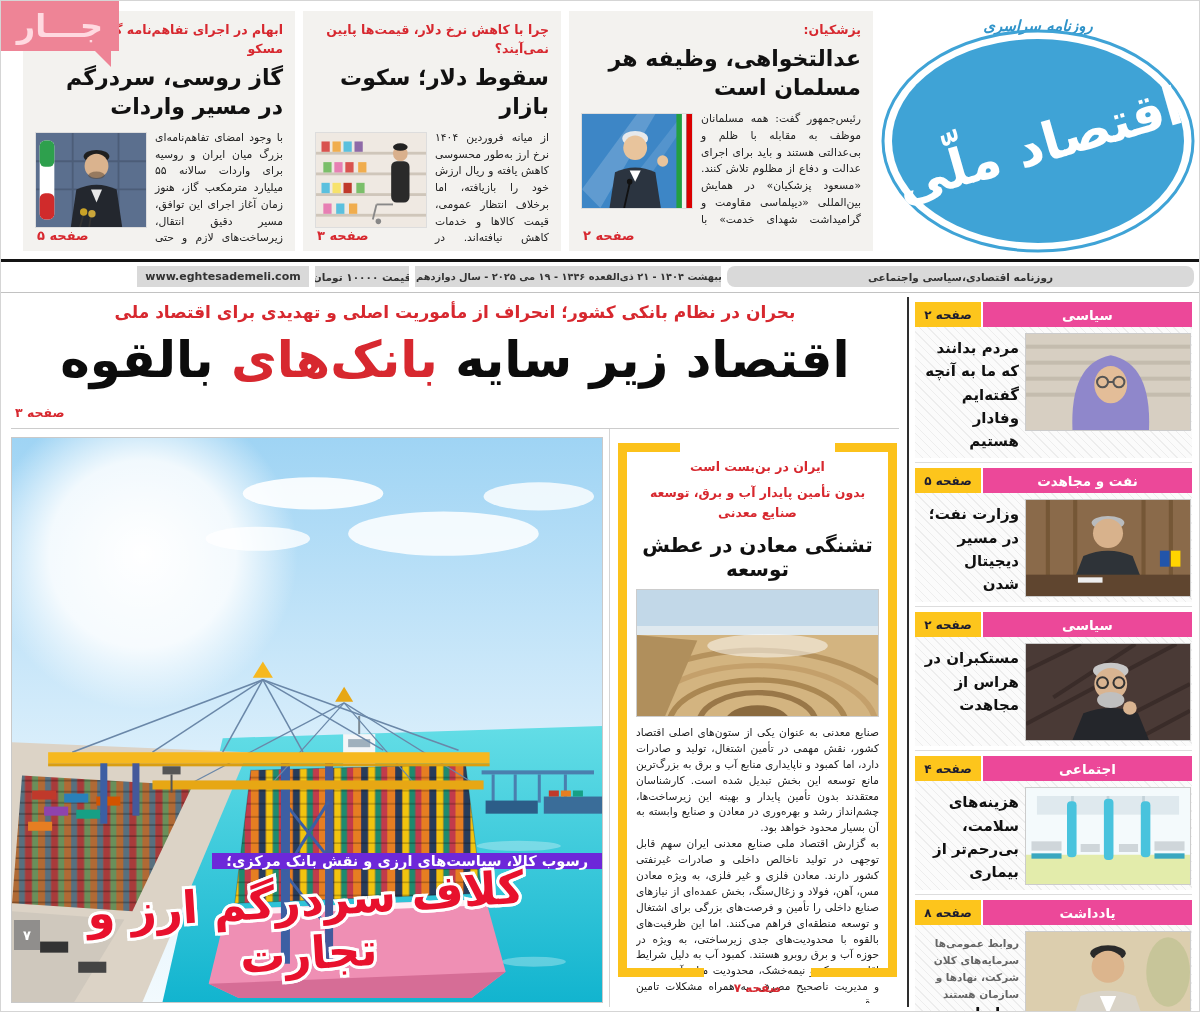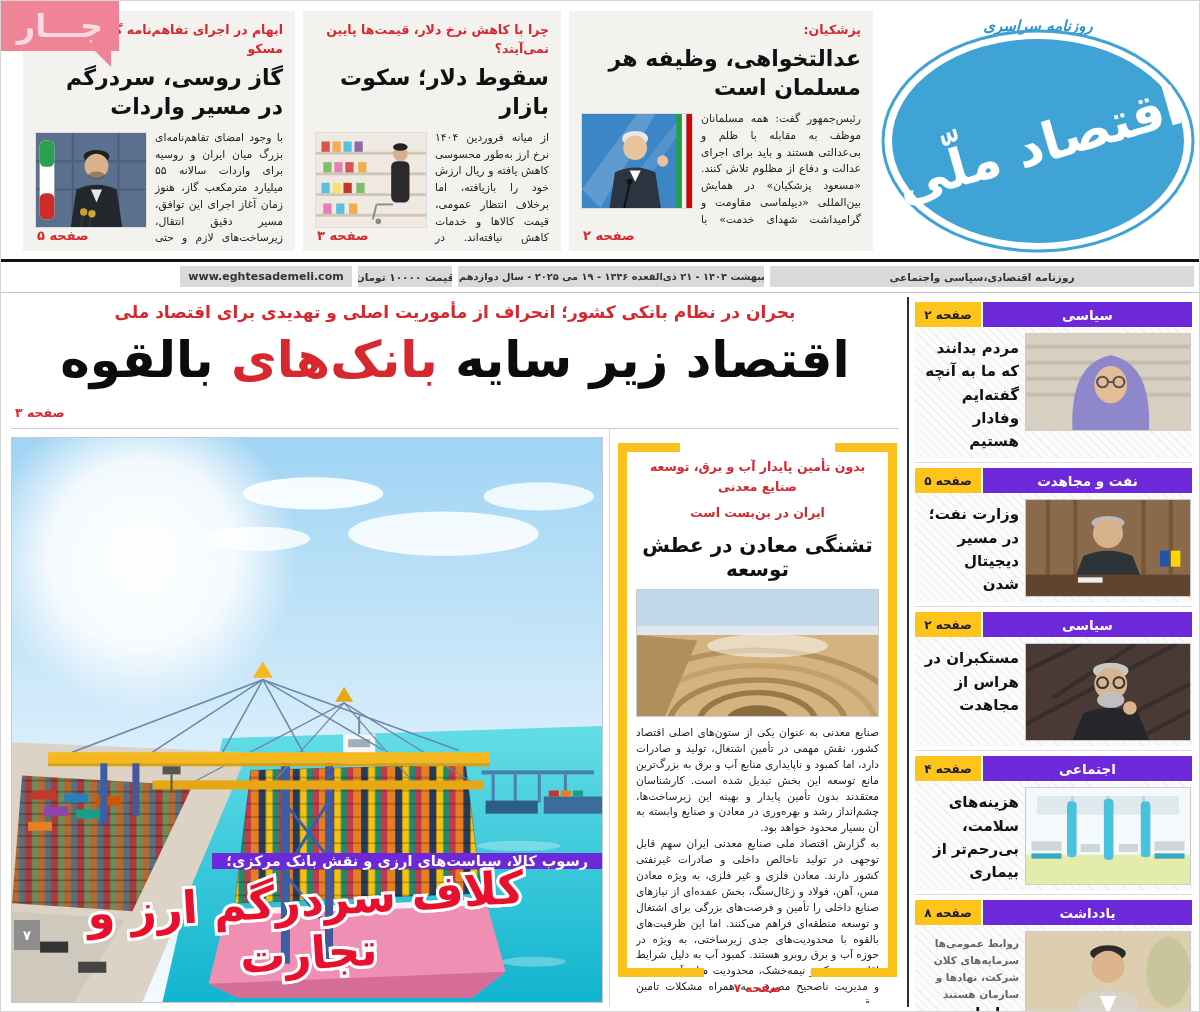--- a/index.html
+++ b/index.html
@@ -27,33 +27,33 @@
   .jaaar:after { content: ""; position: absolute; bottom: -16px; right: 8px; border: 9px solid transparent;
                  border-top-color: #ee8496; border-right-color: #ee8496; }
 
   .black-bar { position: absolute; top: 258px; left: 0; right: 0; height: 3px; background: #141414; }
 
   
   .info-band { position: absolute; top: 265px; left: 0; right: 0; height: 21px; display: flex;
                direction: rtl; gap: 6px; padding: 0 5px; }
   .seg { background: #d9d9d9; color: #333; font-size: 10.5px; font-weight: bold;
          display: flex; align-items: center; justify-content: center; white-space: nowrap; overflow: hidden; }
-  .seg.type { width: 424px; } .seg.date { width: 306px; font-size: 9.8px; }
+  .seg.type { width: 467px; border-radius: 8px; } .seg.date { width: 306px; font-size: 9.8px; }
   .seg.price { width: 94px; } .seg.url { width: 172px; direction: ltr; font-size: 11px; }
   .band-space { flex: 1; }
   .band-line { position: absolute; top: 291px; left: 0; right: 0; height: 1px; background: #c2c2c2; }
 
   
   .main { position: absolute; top: 296px; right: 0; left: 0; bottom: 4px; display: flex; direction: rtl; }
 
   
   .sidebar { width: 292px; flex: none; border-left: 2px solid #2e2e2e; padding: 5px 7px 0 6px; }
   .sb-item { margin-bottom: 5px; border-bottom: 1px solid #ddd; padding-bottom: 4px; }
   .sb-head { display: flex; direction: rtl; height: 25px; gap: 2px; }
-  .sb-cat { flex: 1; background: #6d28d9; color: #fff; font-size: 13.5px; font-weight: bold;
+  .sb-cat { flex: 1; background: #ec4899; color: #fff; font-size: 13.5px; font-weight: bold;
             display: flex; align-items: center; justify-content: center; }
   .sb-page { width: 66px; background: #fdc51c; color: #1c1c30; font-size: 12px; font-weight: bold;
              display: flex; align-items: center; justify-content: center; }
   .sb-body { display: flex; direction: rtl; min-height: 102px; padding: 6px 1px 5px 0;
              background: repeating-linear-gradient(45deg,#fbfbfb 0px,#fbfbfb 5px,#ededed 5px,#ededed 6px); }
   .sb-photo { width: 166px; height: 98px; flex: none; border: 1px solid #ccc; background: #fff; order: 0; }
   .sb-photo svg { width: 100%; height: 100%; display: block; }
   .sb-text { flex: 1; padding: 4px 6px 0 8px; }
   .sb-title { font-size: 15px; font-weight: 900; color: #111; line-height: 1.55; text-align: right; }
   .sb-intro { font-size: 10.5px; font-weight: bold; color: #666; line-height: 1.6; }
@@ -384,22 +384,22 @@
 
         <div class="col-article">
           <div class="frame">
             <div class="ybar v-left"></div>
             <div class="ybar v-right"></div>
             <div class="ybar h-tl"></div>
             <div class="ybar h-tr"></div>
             <div class="ybar h-bl"></div>
             <div class="ybar h-br"></div>
 
+            <div class="mine-kicker">ایران در بن‌بست است</div>
             <div class="mine-kicker">بدون تأمین پایدار آب و برق، توسعه صنایع معدنی</div>
-            <div class="mine-kicker">ایران در بن‌بست است</div>
             <div class="mine-title">تشنگی معادن در عطش توسعه</div>
             <div class="mine-photo">
               <svg viewBox="0 0 240 140" preserveAspectRatio="none">
                 <rect width="240" height="55" fill="#c2d8e8"></rect>
                 <rect y="40" width="240" height="15" fill="#dfe9ef"></rect>
                 <rect y="50" width="240" height="90" fill="#d3b480"></rect>
                 <ellipse cx="120" cy="155" rx="150" ry="88" fill="none" stroke="#b5925d" stroke-width="6"></ellipse>
                 <ellipse cx="120" cy="152" rx="118" ry="68" fill="none" stroke="#c4a06b" stroke-width="6"></ellipse>
                 <ellipse cx="120" cy="150" rx="88" ry="50" fill="none" stroke="#aa8752" stroke-width="6"></ellipse>
                 <ellipse cx="120" cy="148" rx="58" ry="34" fill="none" stroke="#997748" stroke-width="6"></ellipse>

